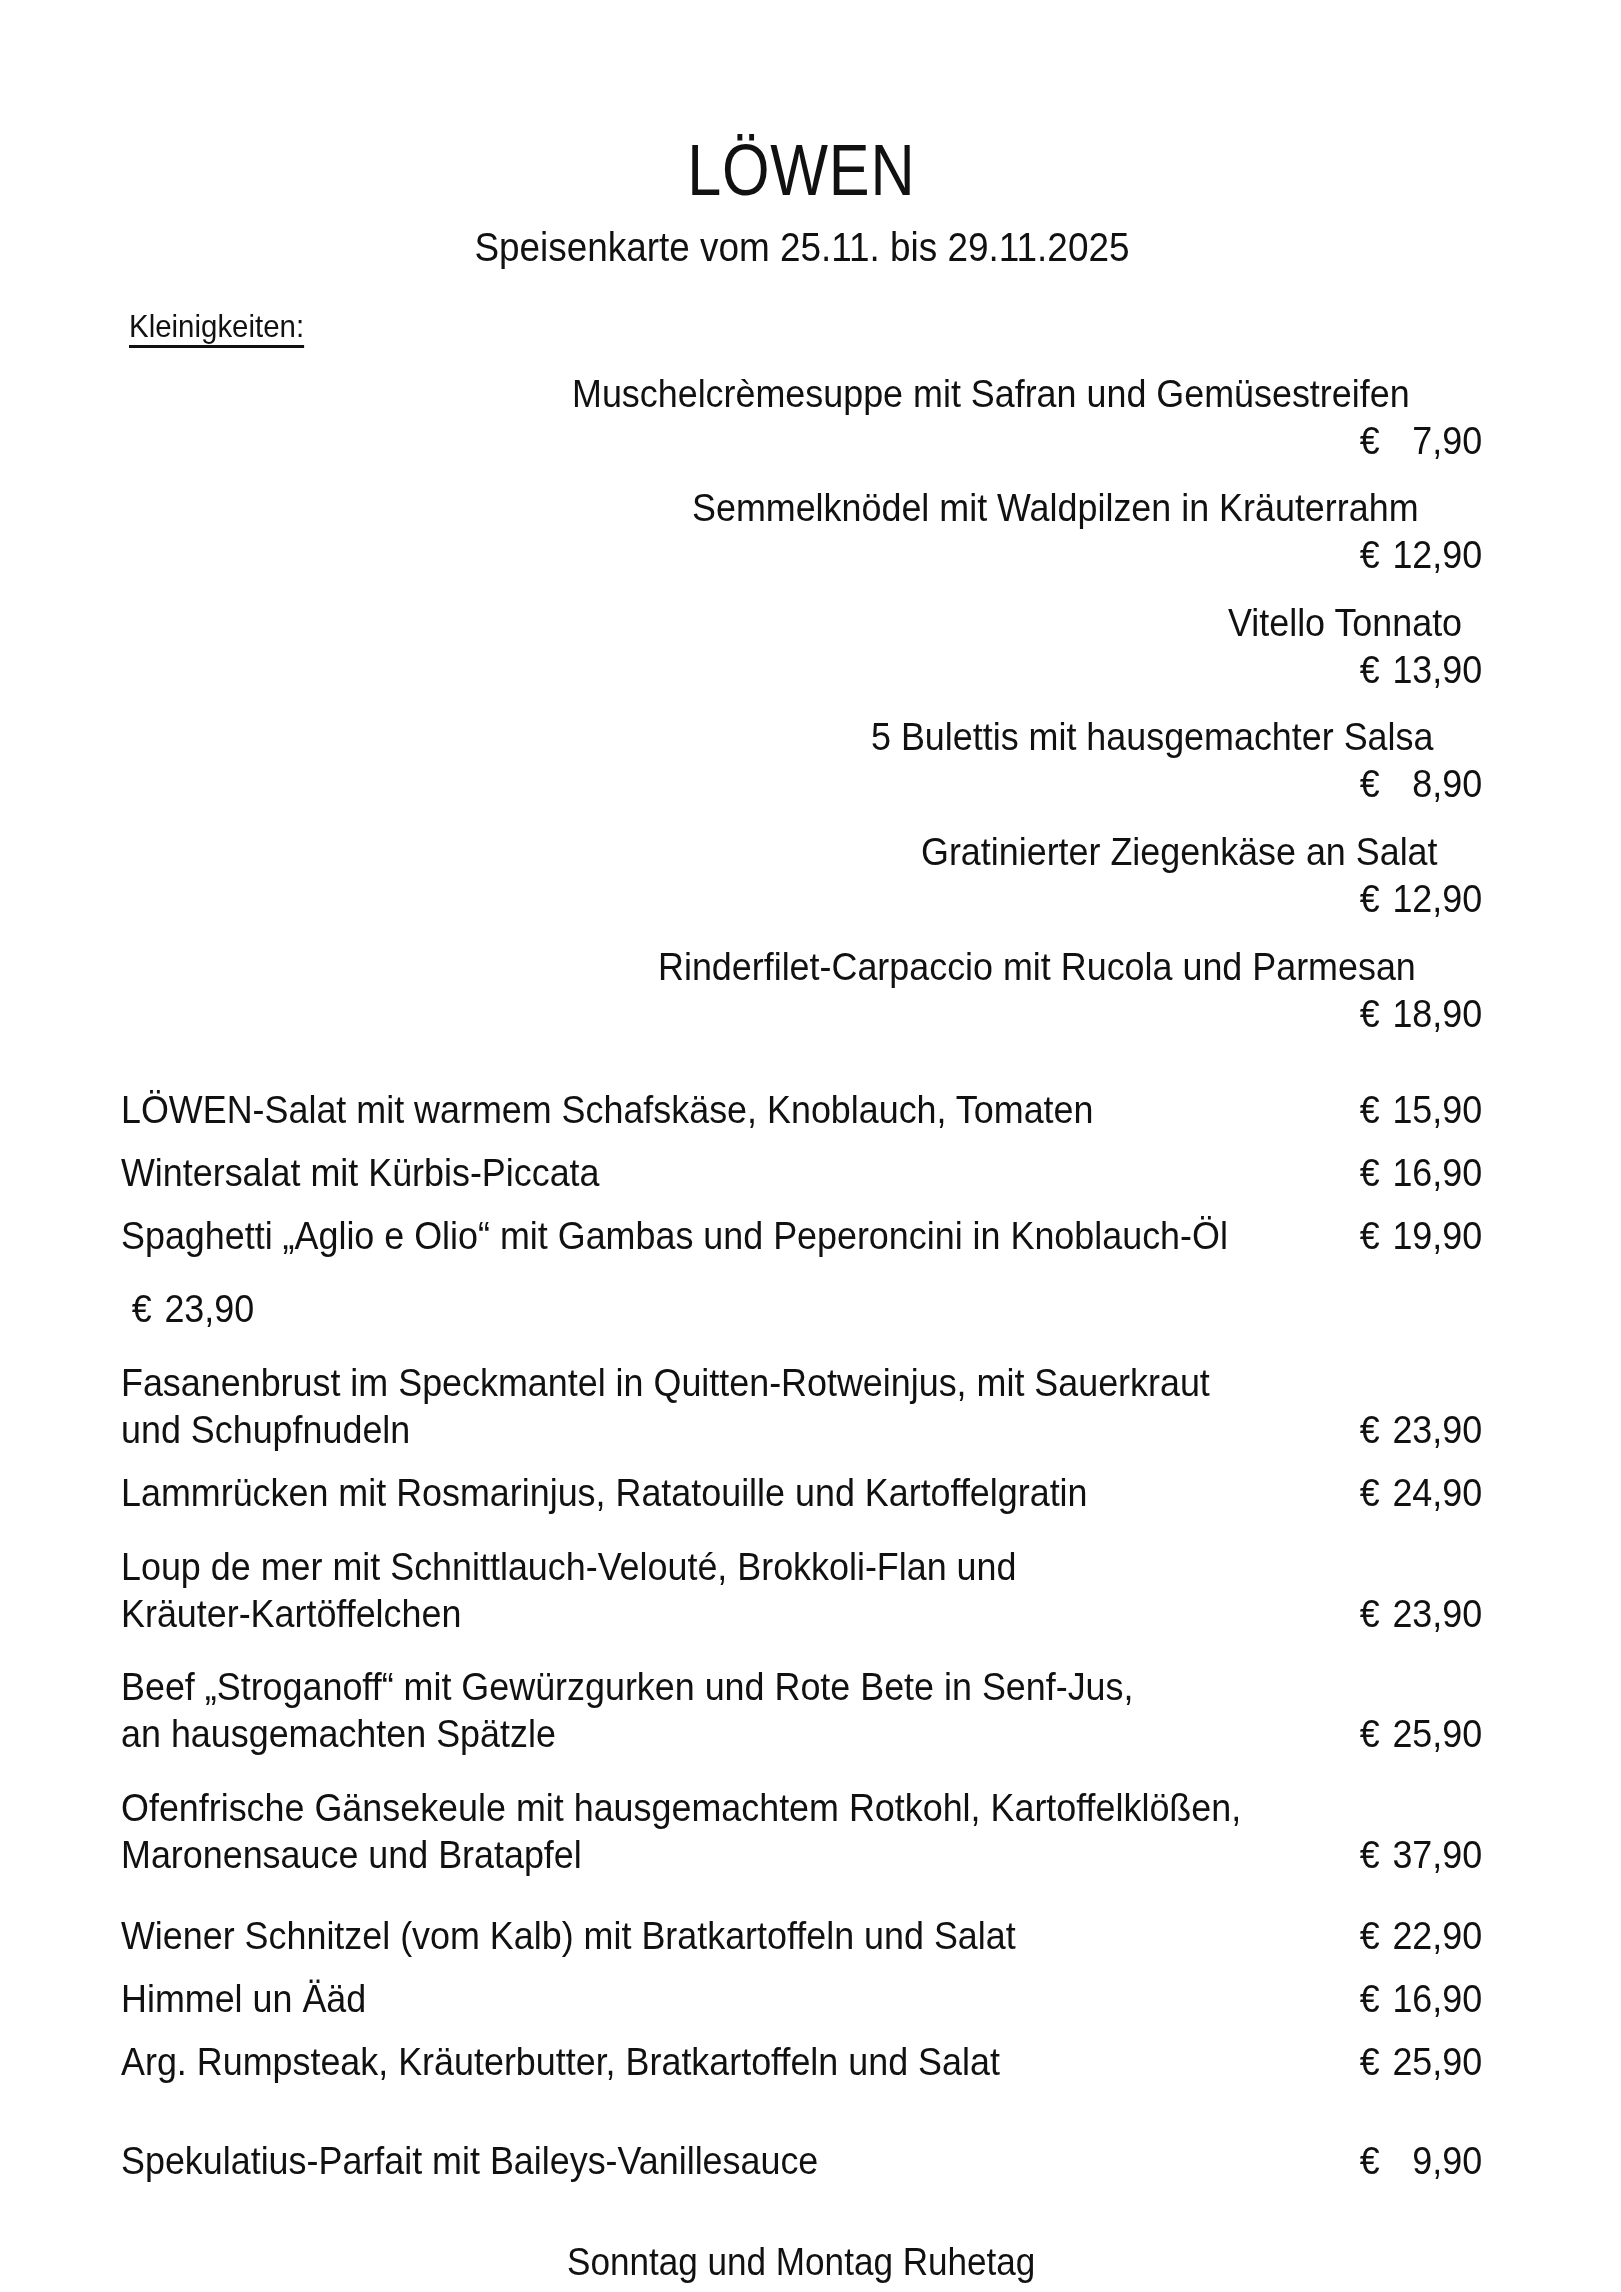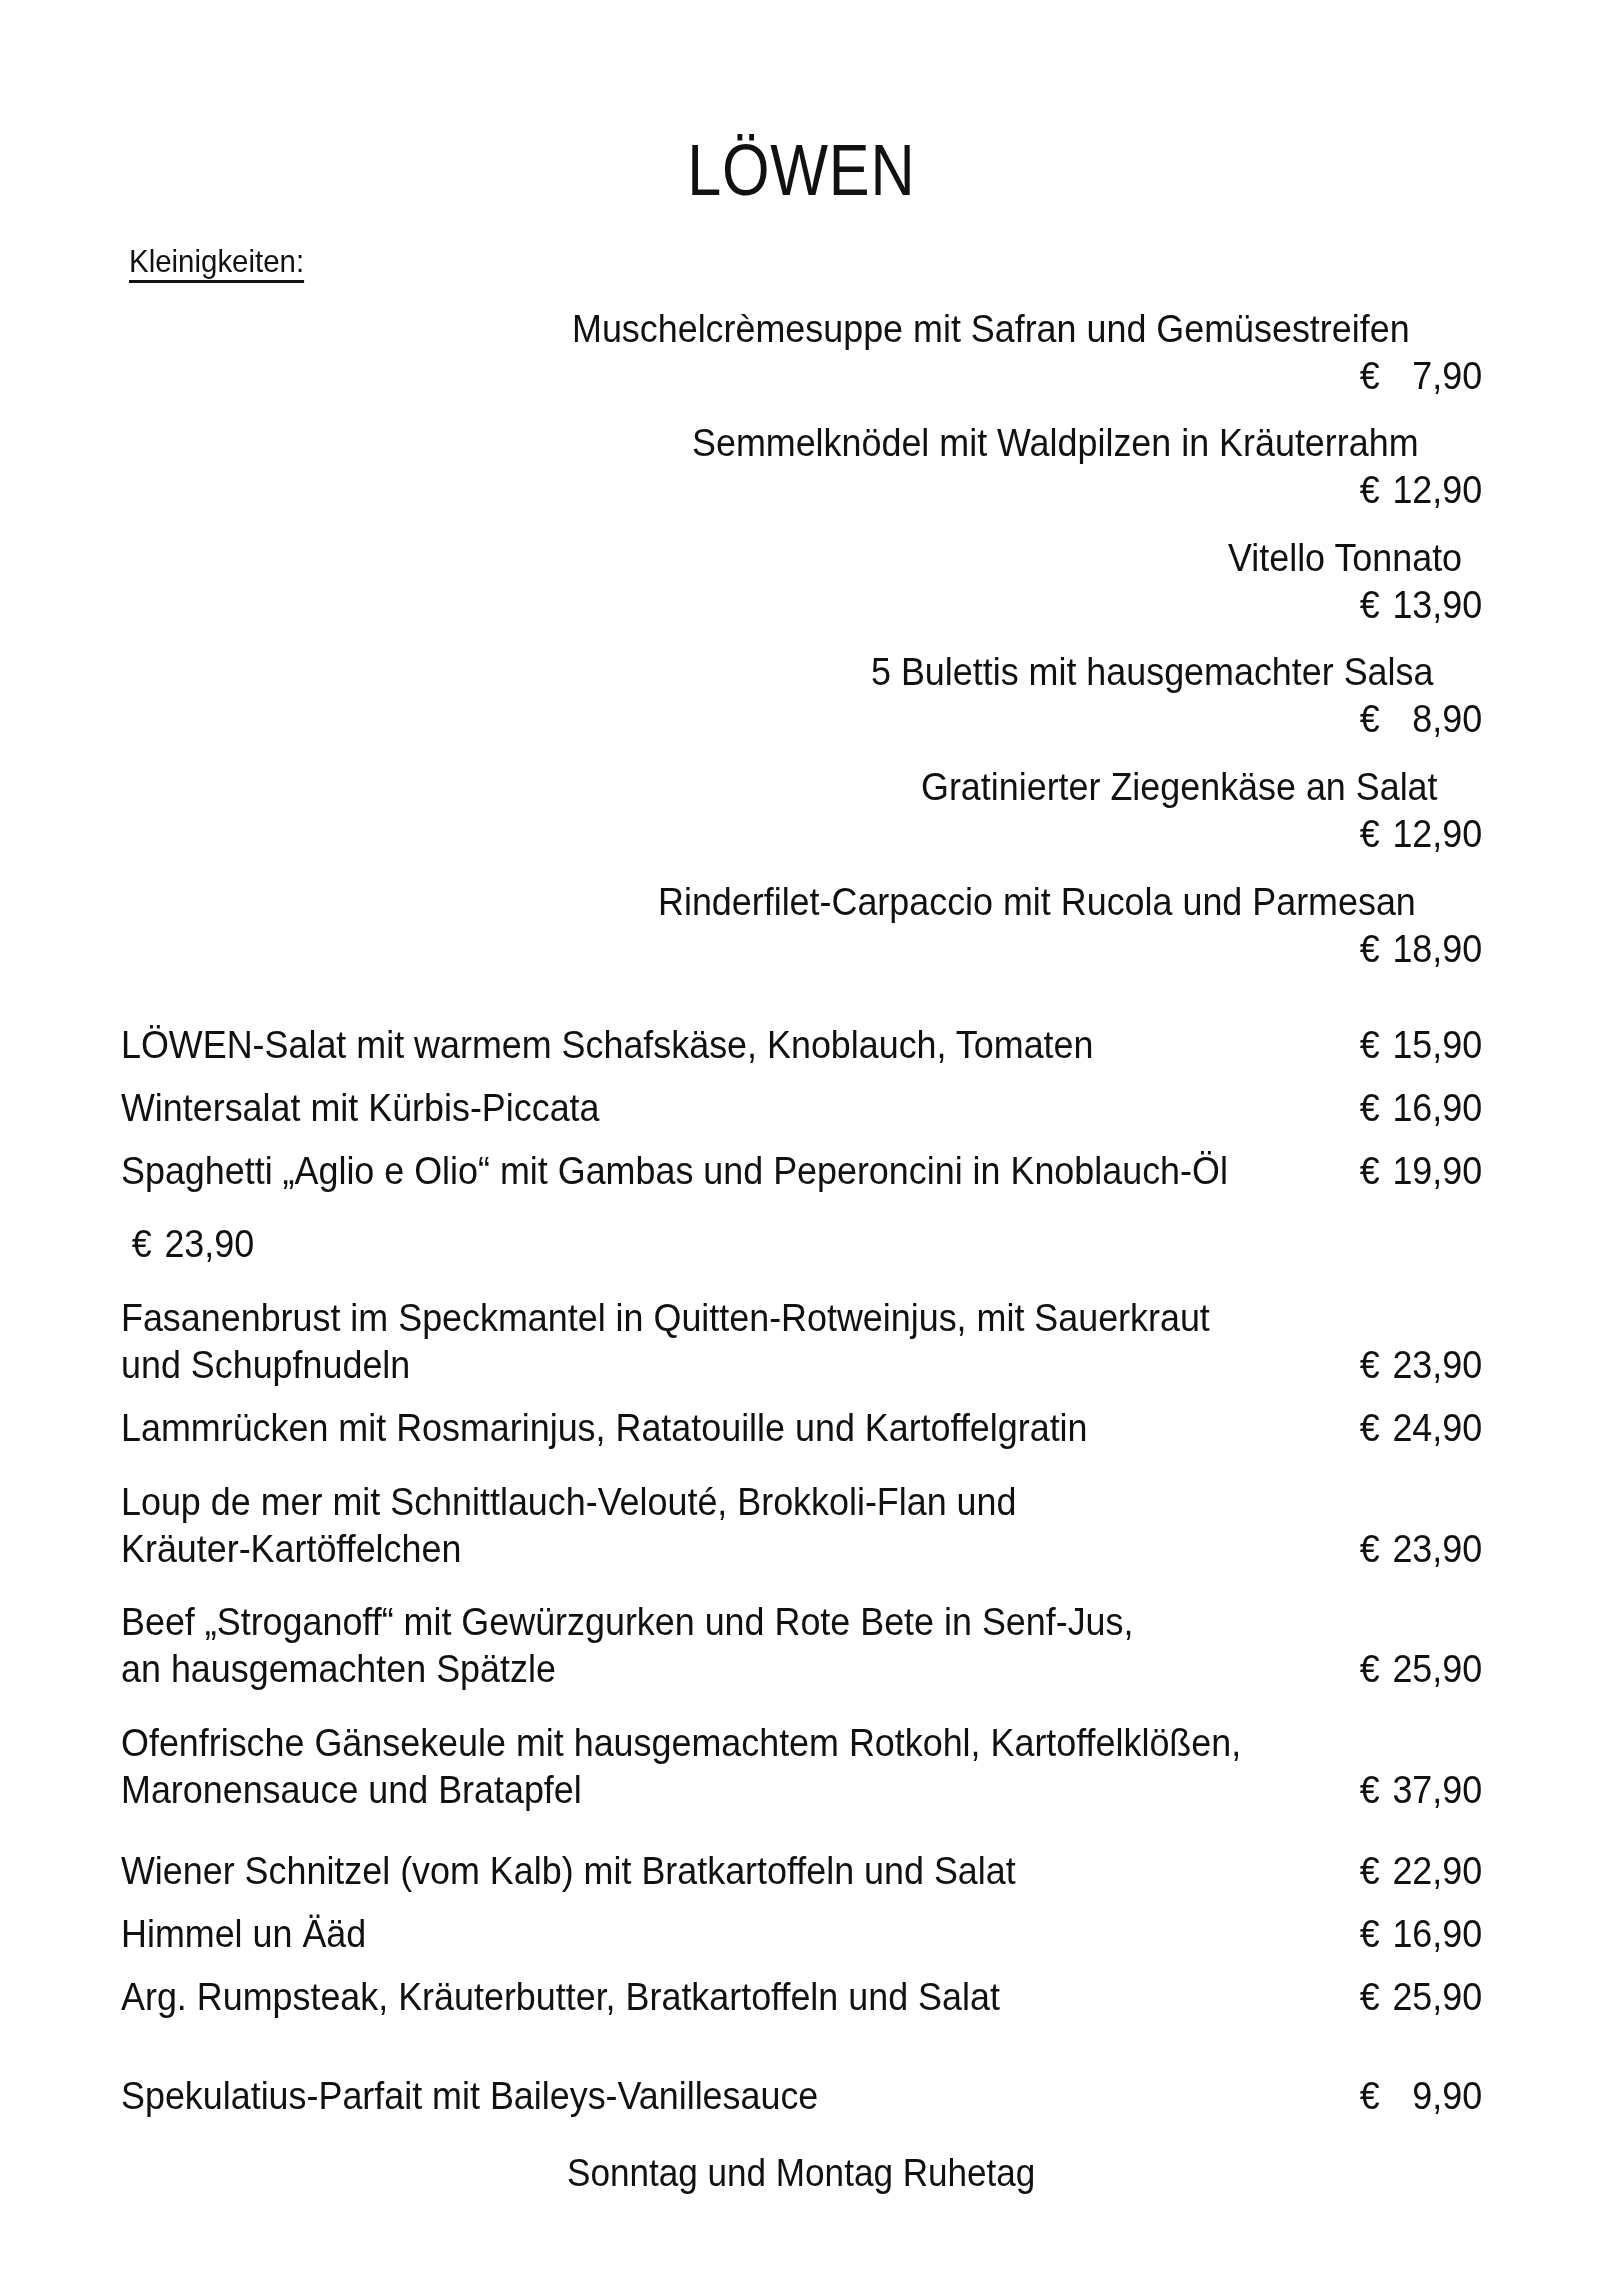--- a/index.html
+++ b/index.html
@@ -75,33 +75,34 @@
 
   .gap-k { margin-bottom: 20.6px; flex-direction: column; }
   .gap-h { margin-bottom: 16px; }
   .first-k { margin-top: 19.7px; }
   .first-h { margin-top: 49px; }
   .pt12 { padding-top: 10.7px; }
   .pt20 { padding-top: 18px; align-items: center; }
   .pt40 { padding-top: 36px; }
 
   .footer {
-    margin-top: 30px;
+    margin-top: 54px;
     text-align: center;
     font-size: 39px;
     line-height: 47px;
   }
 </style>
 </head>
 <body>
 
 <div class="page">
   <div class="content">
 
     <h1 class="title"><span class="cx-center">LÖWEN</span></h1>
+    <div class="subtitle"><span class="cx-center">Speisenkarte vom 25.11. bis 29.11.2025</span></div>
 
     <h2 class="section-header"><span class="cx">Kleinigkeiten:</span></h2>
 
     <div class="row first-k gap-k">
       <div class="name"><span class="cx">Muschelcrèmesuppe mit Safran und Gemüsestreifen</span></div>
       <div class="pricecell"><span class="price-inner">
             <span class="euro">€</span>
             <span class="amt">7,90</span>
           </span></div>
     </div>

